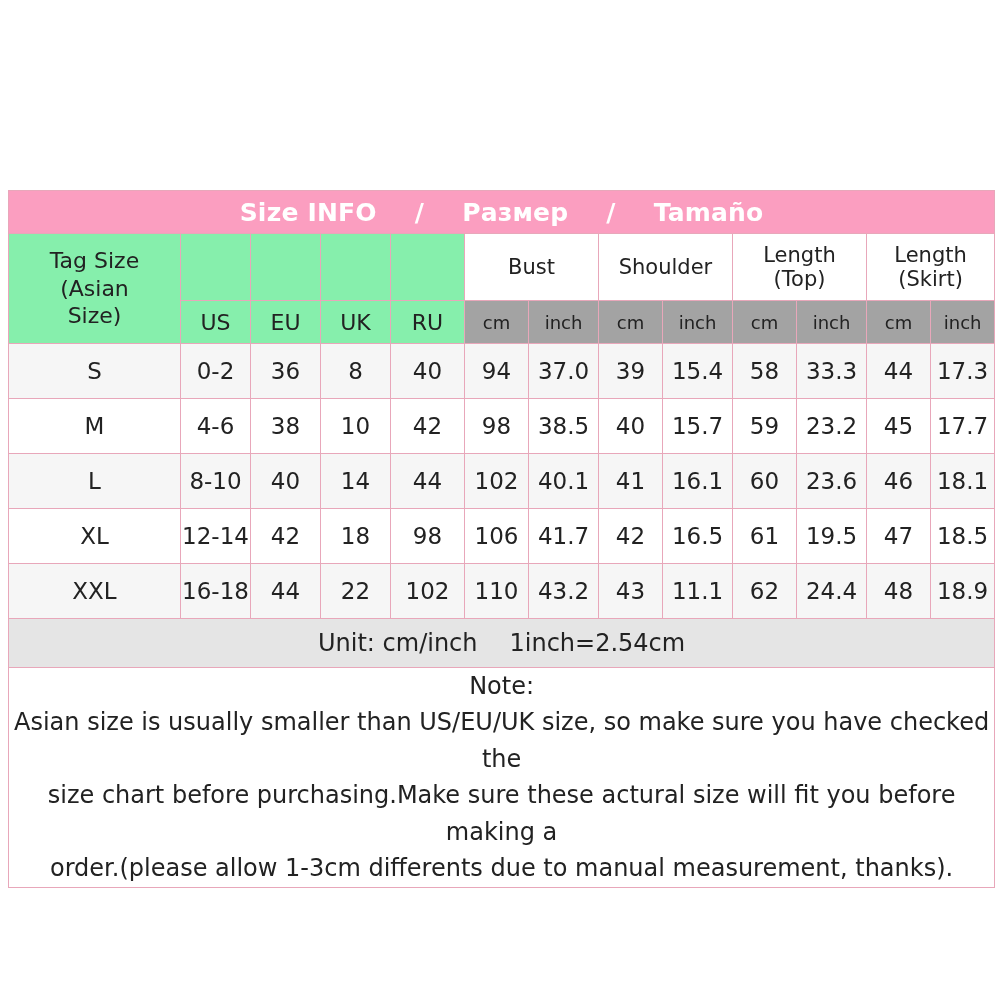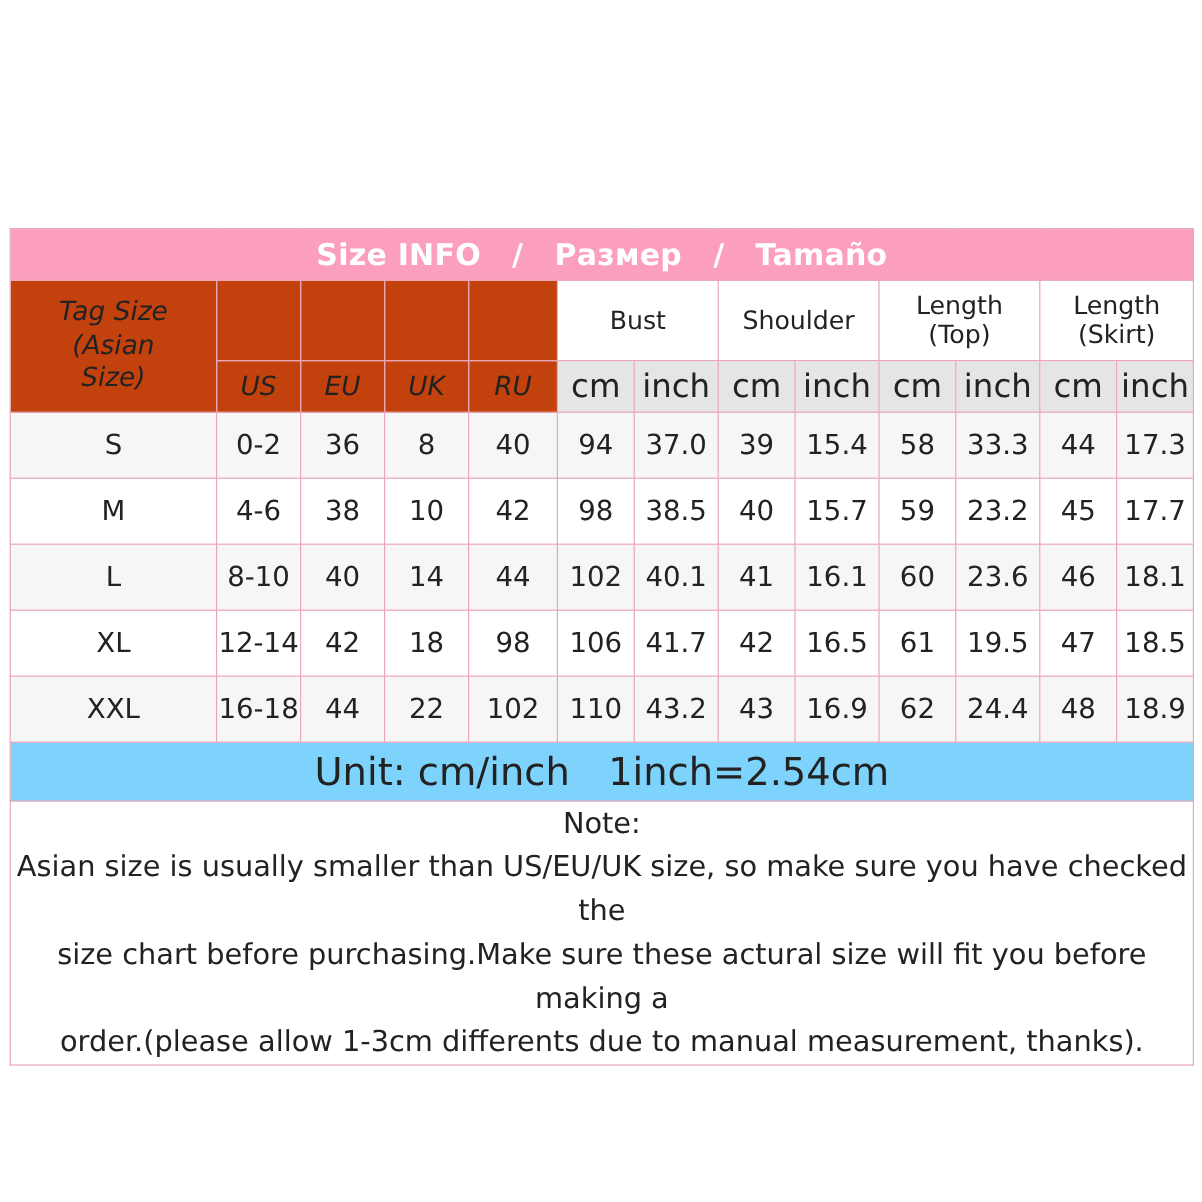--- a/index.html
+++ b/index.html
@@ -41,73 +41,72 @@
   .title-row td {
     background: #fb9ec0;
     border: 1px solid #fb9ec0;
     height: 42px;
     padding: 0 10px;
   }
   .title-inner {
     display: flex;
     align-items: center;
     justify-content: center;
-    gap: 0;
+    gap: 12px;
     font-size: 25px;
     font-weight: bold;
     color: #ffffff;
     letter-spacing: 0.2px;
   }
   .title-seg {
     white-space: nowrap;
   }
   .title-sep {
     padding: 0 26px;
     color: #ffffff;
     font-weight: bold;
   }
   
   .hdr-light {
-    background: #c2410c;
+    background: #86efac;
     font-size: 22px;
     font-weight: bold;
     color: #1c1c1c;
-    font-style: italic;
   }
   .hdr-group {
     background: #ffffff;
     font-size: 21px;
     font-weight: bold;
     color: #1c1c1c;
     line-height: 1.15;
   }
   .hdr-unit {
-    background: #e5e5e5;
-    font-size: 27px;
+    background: #a3a3a3;
+    font-size: 18px;
     font-weight: bold;
     color: #1c1c1c;
   }
   .tagsize-cell {
     line-height: 1.25;
     font-size: 22px;
     font-weight: bold;
   }
   
   .data-row td {
     height: 54px;
     font-size: 23px;
   }
   .row-alt td { background: #f6f6f6; }
   .row-norm td { background: #ffffff; }
   .first-col { font-size: 24px; }
   
   .unit-row td {
-    background: #7dd3fc;
+    background: #e5e5e5;
     height: 48px;
-    font-size: 32px;
+    font-size: 24px;
     font-weight: bold;
     color: #ff1a1a;
     border: 1px solid #e8a7ba;
   }
   .unit-inner {
     display: flex;
     justify-content: center;
     align-items: center;
     gap: 32px;
   }
@@ -259,21 +258,21 @@
 
         <tr class="data-row row-alt">
           <td class="first-col">XXL</td>
           <td>16-18</td>
           <td>44</td>
           <td>22</td>
           <td>102</td>
           <td>110</td>
           <td>43.2</td>
           <td>43</td>
-          <td>16.9</td>
+          <td>11.1</td>
           <td>62</td>
           <td>24.4</td>
           <td>48</td>
           <td>18.9</td>
         </tr>
 
         <tr class="unit-row">
           <td colspan="13">
             <div class="unit-inner">
               <span>Unit: cm/inch</span>

